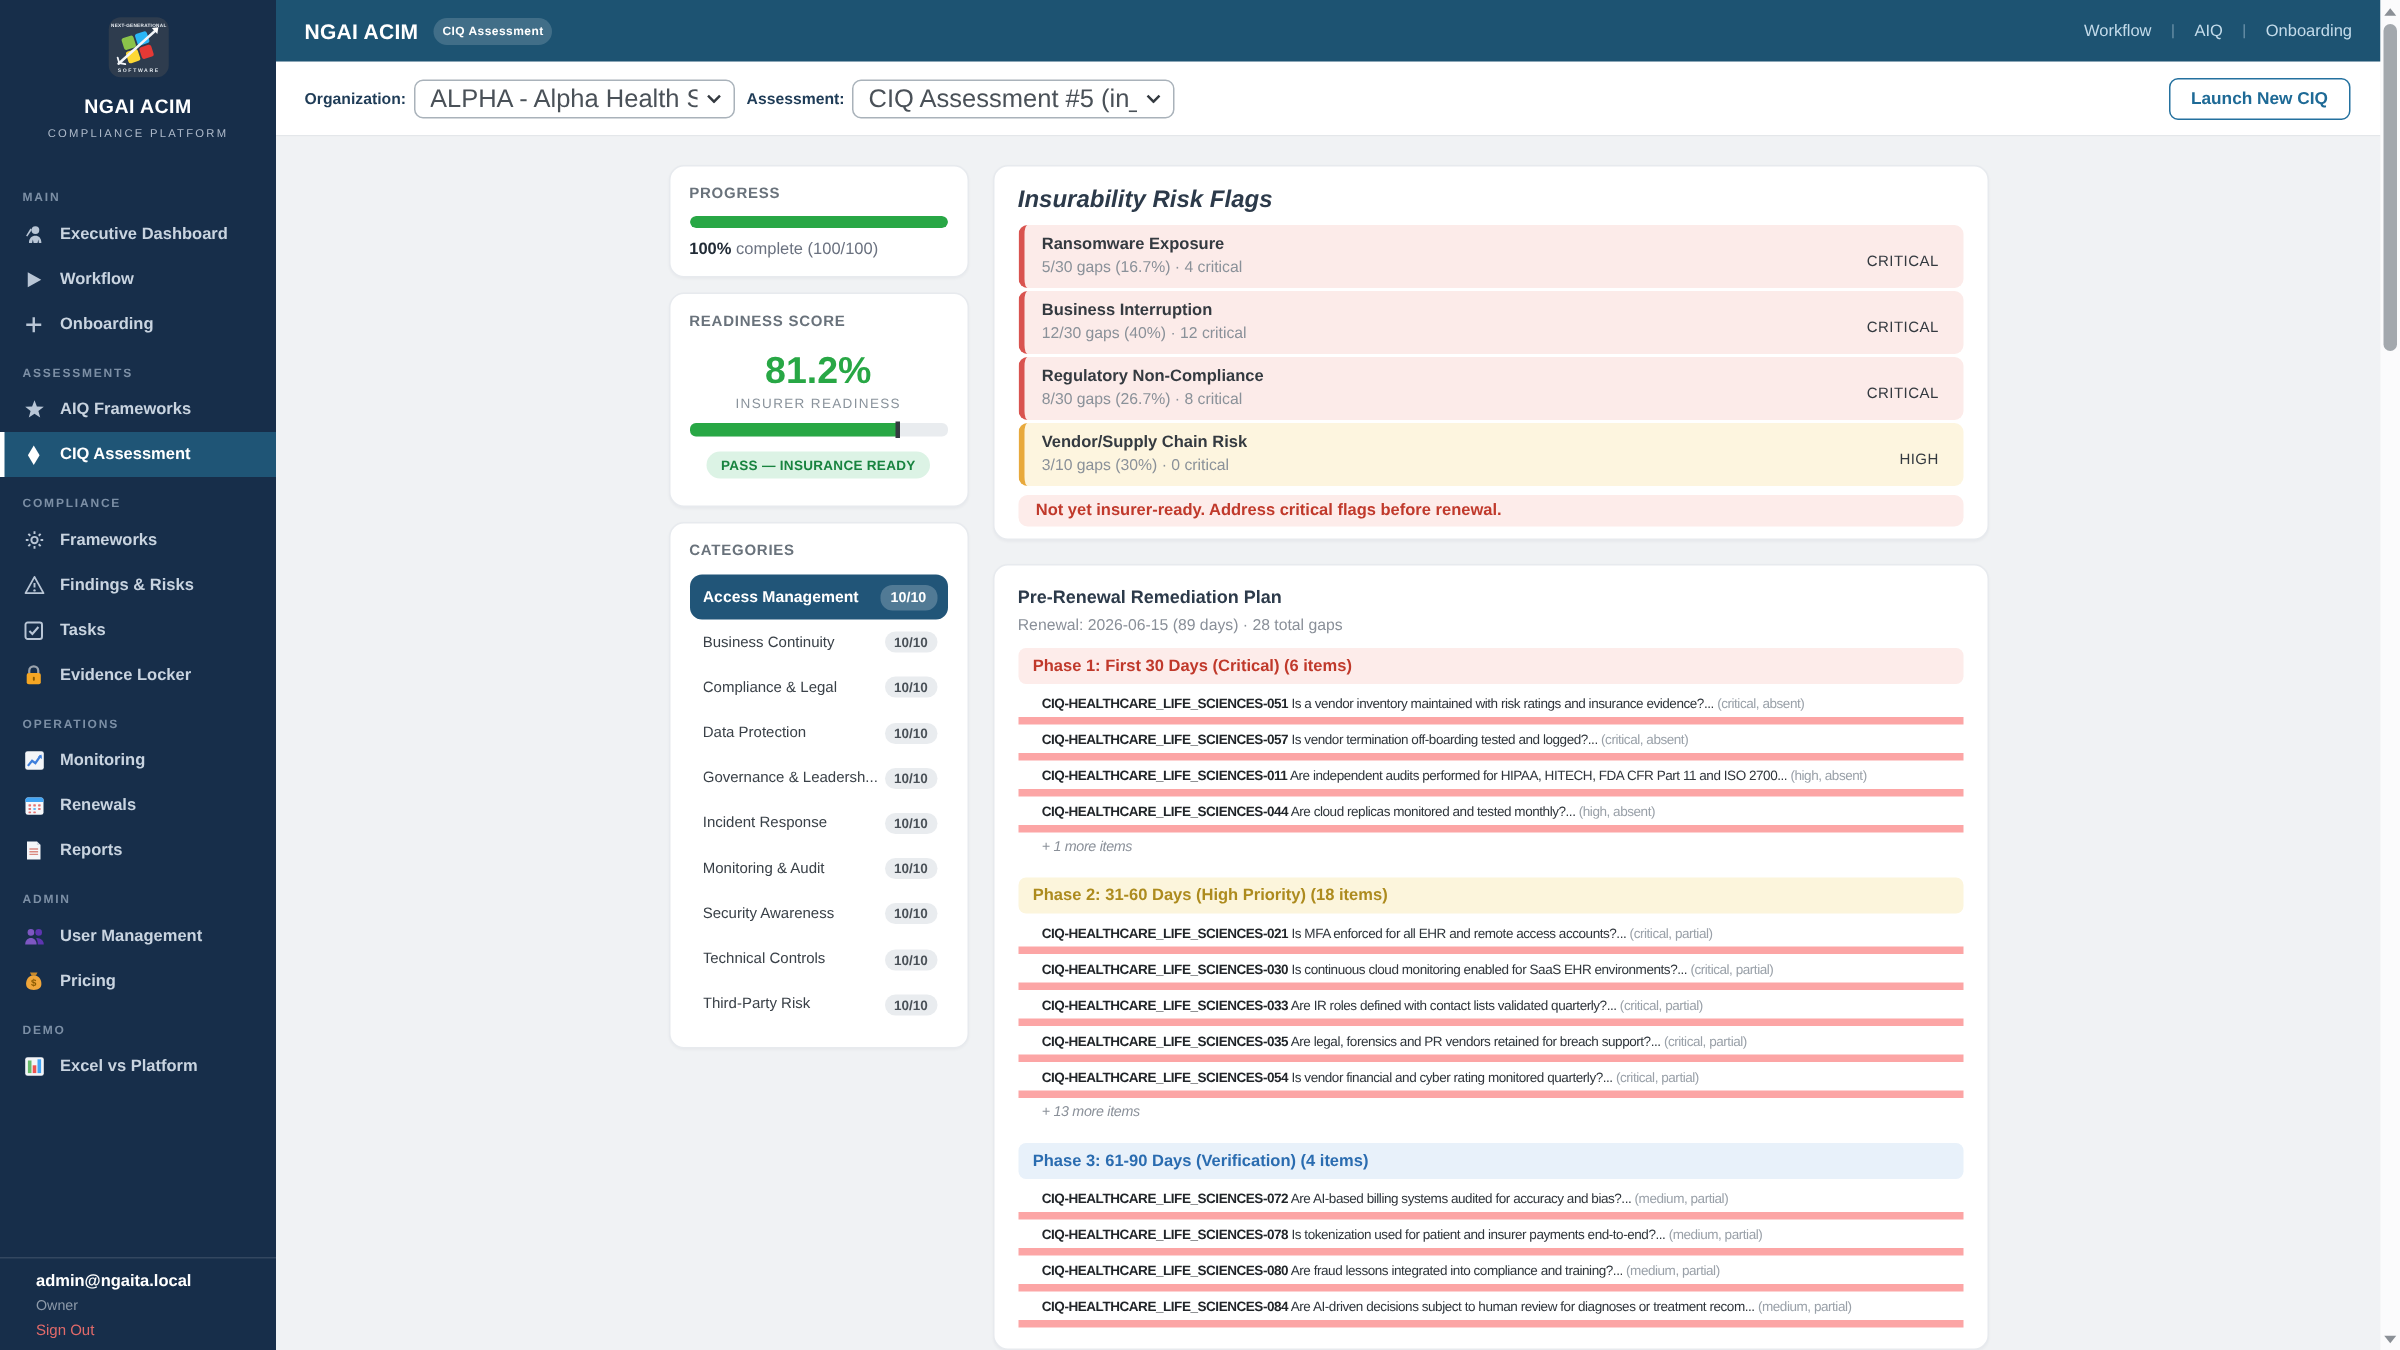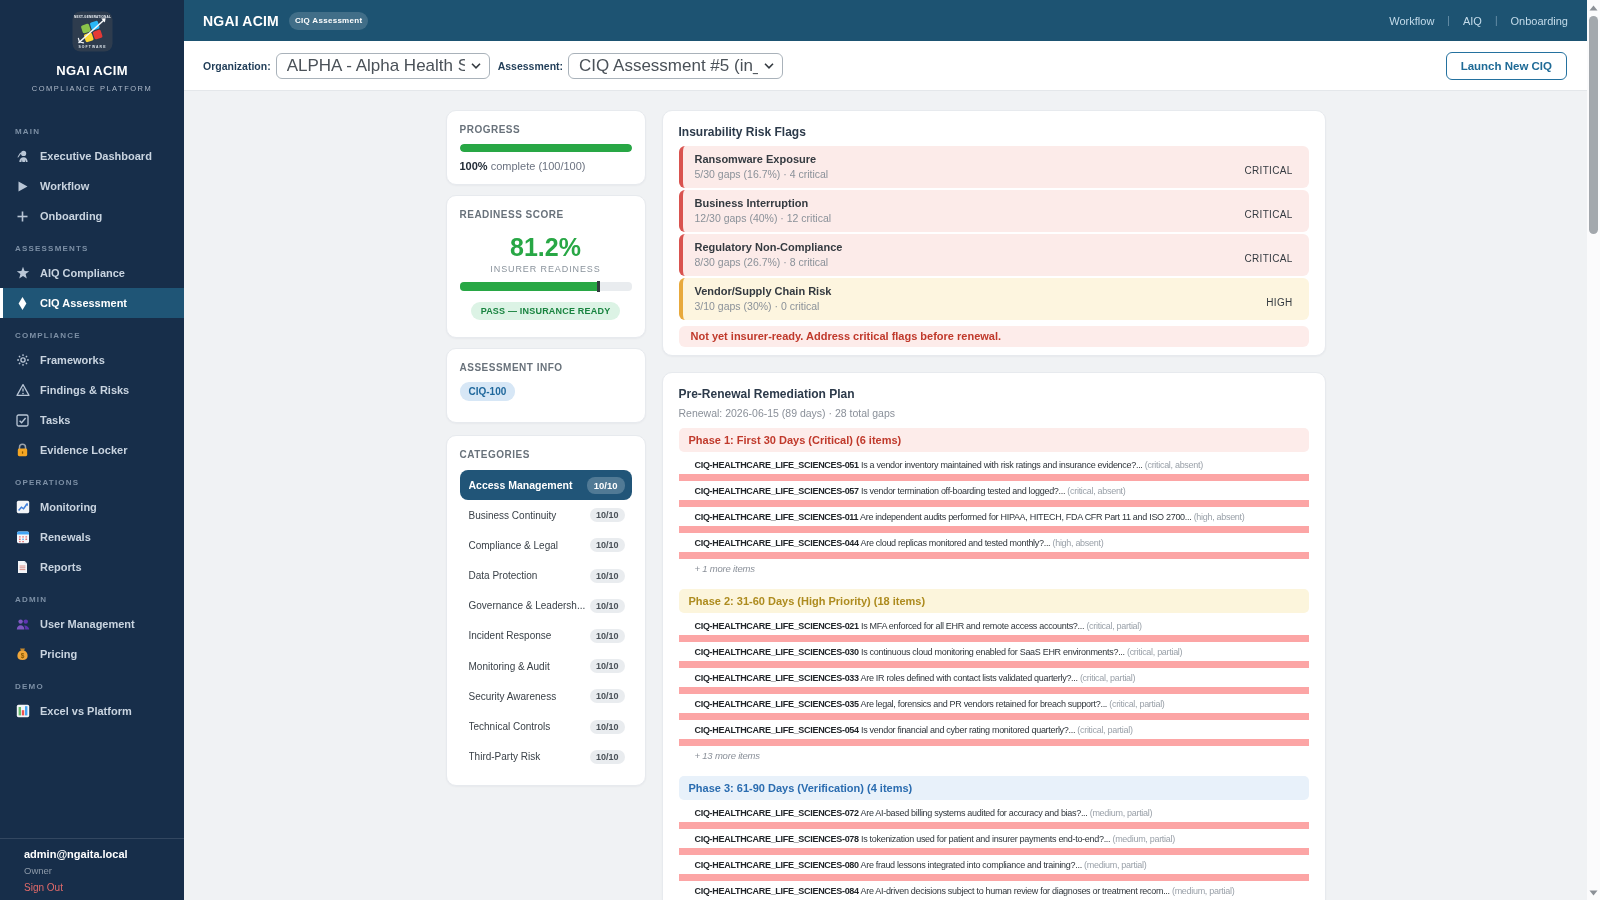--- a/index.html
+++ b/index.html
@@ -75,40 +75,40 @@
   .cat-list { margin-top:10px; }
   .cat-row { display:flex; align-items:center; height:30px; margin-bottom:0.2px; border-radius:8px; padding:0 7px 0 9px; cursor:pointer; }
   .cat-row .cat-label { font-size:10px; color:#3a4148; white-space:nowrap; overflow:hidden; flex:1 1 auto; min-width:0; }
   .cat-row .cat-count { flex:none; margin-left:5px; background:#e9ecef; color:#495057; font-size:9px; font-weight:bold; padding:2px 6px; border-radius:8px; }
   .cat-row.active { background:#215578; }
   .cat-row.active .cat-label { color:#fff; font-weight:bold; font-size:10.5px; }
   .cat-row.active .cat-count { background:rgba(255,255,255,.22); color:#fff; font-size:9.5px; padding:3px 7px; }
 
   
   .card-big { padding:14px 16px 8px 16px; }
-  .big-title { color:#2c3a4a; font-size:12px; font-weight:bold; }
+  .big-title { color:#2c3a4a; font-size:16px; font-weight:bold;font-style:italic; }
   .flag-row { border-radius:6px; height:42px; margin-top:2px; padding:7px 16px 0 12px; border-left:4px solid; display:flex; }
   .flag-row.first { margin-top:7px; }
   .flag-row.critical { background:#fcebe9; border-left-color:#d9534f; }
   .flag-row.high { background:#fdf5df; border-left-color:#e8a93c; }
   .flag-name { font-size:11px; font-weight:bold; color:#343a40; }
   .flag-detail { font-size:10.5px; color:#8a9199; margin-top:3px; }
   .flag-level { margin-left:auto; align-self:center; font-size:10px; font-weight:normal; color:#343a40; letter-spacing:.3px; }
   .flag-banner { margin-top:6px; background:#fdecea; border-radius:6px; padding:4px 12px; color:#c0392b; font-size:11px; font-weight:bold; line-height:13px; }
 
   
   .card-rem { padding:14px 16px 14px 16px; margin-top:16px; }
   .rem-title { color:#2c3a4a; font-size:12px; font-weight:bold; }
   .rem-sub { color:#8a9099; font-size:10.5px; margin-top:6px; }
   .phase-bar { border-radius:5px; padding:5px 10px; font-size:11px; font-weight:bold; line-height:14px; }
   .phase-bar.p1 { background:#fdecea; color:#c0392b; margin-top:9px; }
   .phase-bar.p2 { background:#fcf5dc; color:#ad8b1e; margin-top:11px; }
   .phase-bar.p3 { background:#e8f1fa; color:#2a6cb0; margin-top:11px; }
   .ritems { list-style:none; margin-top:3px; }
-  .ritem { padding:2.5px 0 2.5px 16px; border-bottom:7px solid #fca5a5; font-size:9px; letter-spacing:-0.3px; line-height:14px; white-space:nowrap; overflow:hidden; }
+  .ritem { padding:2.5px 0 2.5px 16px; border-bottom:5px solid #fca5a5; font-size:9px; letter-spacing:-0.3px; line-height:14px; white-space:nowrap; overflow:hidden; }
   .ritem .code { font-weight:bold; color:#212529; }
   .ritem .qtext { color:#2f353b; }
   .ritem .status { color:#9aa1a9; }
   .more-items { padding:2.5px 0 2.5px 16px; color:#8a9099; font-size:9.5px; letter-spacing:-0.2px; font-style:italic; line-height:14px; }
 
   .section-heading { margin-top:17px; color:#1d5372; font-size:14.5px; font-weight:bold; }
 
   
   .scrollbar { position:absolute; right:0; top:0; width:13px; height:900px; background:#fbfbfc; z-index:10; }
   .sb-arrow { position:absolute; left:0; width:13px; height:13px; display:flex; align-items:center; justify-content:center; }
@@ -178,21 +178,21 @@
     </div>
 
     <div class="side-section">ASSESSMENTS</div>
 
     <div class="side-item">
       <span class="ic">
         <svg width="14" height="14" viewBox="0 0 14 14">
             <path d="M7 0.8 L8.6 5 L13.2 5.2 L9.6 8 L10.8 12.4 L7 9.9 L3.2 12.4 L4.4 8 L0.8 5.2 L5.4 5 Z" fill="#b9c6d6"></path>
           </svg>
       </span>
-      <span class="lbl">AIQ Compliance</span>
+      <span class="lbl">AIQ Frameworks</span>
     </div>
     <div class="side-item active">
       <span class="ic">
         <svg width="13" height="15" viewBox="0 0 13 15">
             <path d="M6.5 1 L10.4 7.5 L6.5 14 L2.6 7.5 Z" fill="#ffffff"></path>
           </svg>
       </span>
       <span class="lbl">CIQ Assessment</span>
     </div>
 
@@ -387,24 +387,20 @@
         <div class="score-label">INSURER READINESS</div>
         <div class="rbar">
           <div class="rbar-fill" style="width: 81.2%;"></div>
           <div class="rbar-marker" style="left: 80%;"></div>
         </div>
         <div class="pass-badge-wrap">
           <span class="pass-badge">PASS — INSURANCE READY</span>
         </div>
       </section>
 
-      <section class="card card-sm mb12" style="height:75px;">
-        <div class="card-title">ASSESSMENT INFO</div>
-        <span class="ciq-badge">CIQ-100</span>
-      </section>
 
       <section class="card card-sm">
         <div class="card-title">CATEGORIES</div>
         <div class="cat-list">
           <div class="cat-row active">
             <span class="cat-label">Access Management</span>
             <span class="cat-count">10/10</span>
           </div>
           <div class="cat-row">
             <span class="cat-label">Business Continuity</span>

